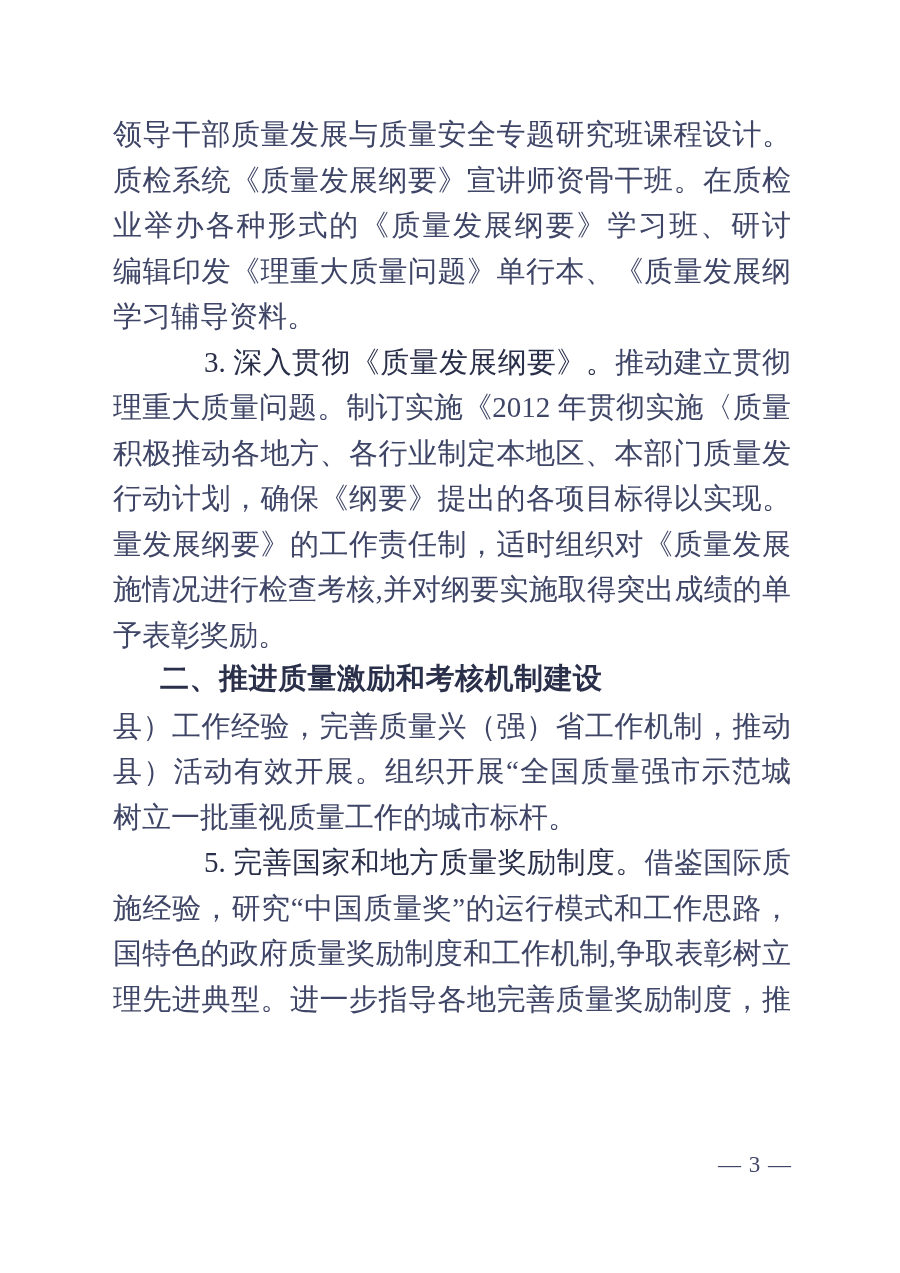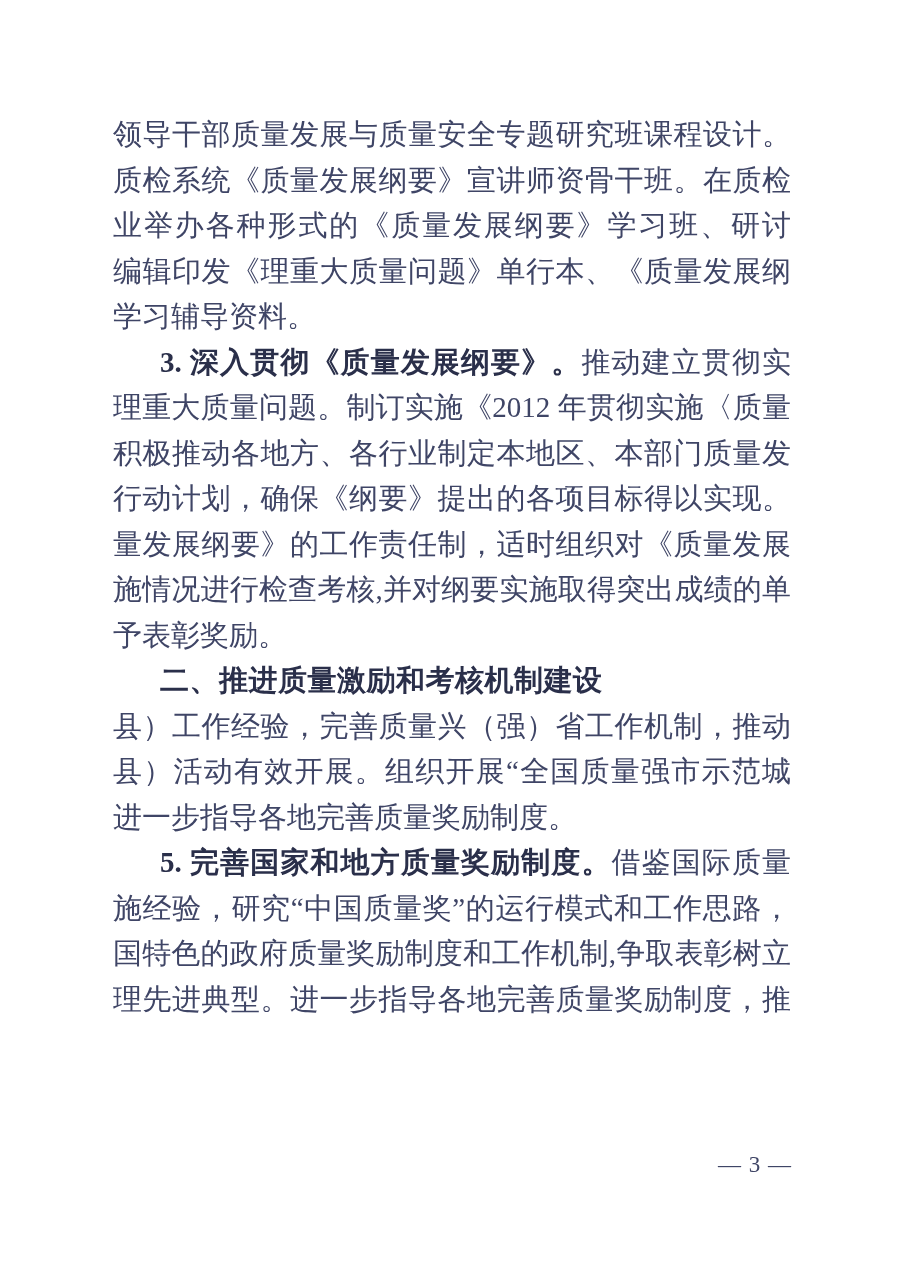--- a/index.html
+++ b/index.html
@@ -31,29 +31,30 @@
     overflow: hidden;
     white-space: normal;
   }
   .line.end {
     text-align-last: left;
   }
   .line.indent {
     text-indent: 47px;
   }
   .line.heading {
-    font-family: Liberation Serif, serif;
+    font-family: Liberation Mono, monospace;
     font-weight: 700;
     color: var(--heading-color, #2a2f4a);
     text-align-last: left;
     letter-spacing: 0.5px;
   }
   .line b {
-    font-weight: 700;
+    font-weight: 400;
     color: var(--heading-color, #2a2f4a);
+    margin-left: 44px;
   }
   .page-number {
     position: absolute;
     top: 1150px;
     right: 108px;
     font-size: 23px;
     line-height: 30px;
     color: var(--text-color, #3f4566);
     letter-spacing: 1px;
     font-family: "Liberation Serif", "DejaVu Serif", serif;
@@ -72,20 +73,20 @@
       <div class="line indent"><b>3. 深入贯彻《质量发展纲要》。</b>推动建立贯彻实施《质量发展</div>
       <div class="line">理重大质量问题。制订实施《2012 年贯彻实施〈质量发展纲要〉行</div>
       <div class="line">积极推动各地方、各行业制定本地区、本部门质量发展规划和年度</div>
       <div class="line">行动计划，确保《纲要》提出的各项目标得以实现。建立落实《质</div>
       <div class="line">量发展纲要》的工作责任制，适时组织对《质量发展纲要》贯彻实</div>
       <div class="line">施情况进行检查考核,并对纲要实施取得突出成绩的单位和个人给</div>
       <div class="line end">予表彰奖励。</div>
       <div class="line heading indent end">二、推进质量激励和考核机制建设</div>
       <div class="line">县）工作经验，完善质量兴（强）省工作机制，推动质量强省（市、</div>
       <div class="line">县）活动有效开展。组织开展“全国质量强市示范城市”创建活动，</div>
-      <div class="line end">进一步指导各地完善质量奖励制度。</div>
+      <div class="line end">树立一批重视质量工作的城市标杆。</div>
       <div class="line indent"><b>5. 完善国家和地方质量奖励制度。</b>借鉴国际质量奖励制度实</div>
       <div class="line">施经验，研究“中国质量奖”的运行模式和工作思路，的工作责任制</div>
       <div class="line">国特色的政府质量奖励制度和工作机制,争取表彰树立一批质量管</div>
       <div class="line">理先进典型。进一步指导各地完善质量奖励制度，推动地方政府质</div>
     </div>
   <div class="page-number">— 3 —</div>
 </div>
 
 </body></html>

